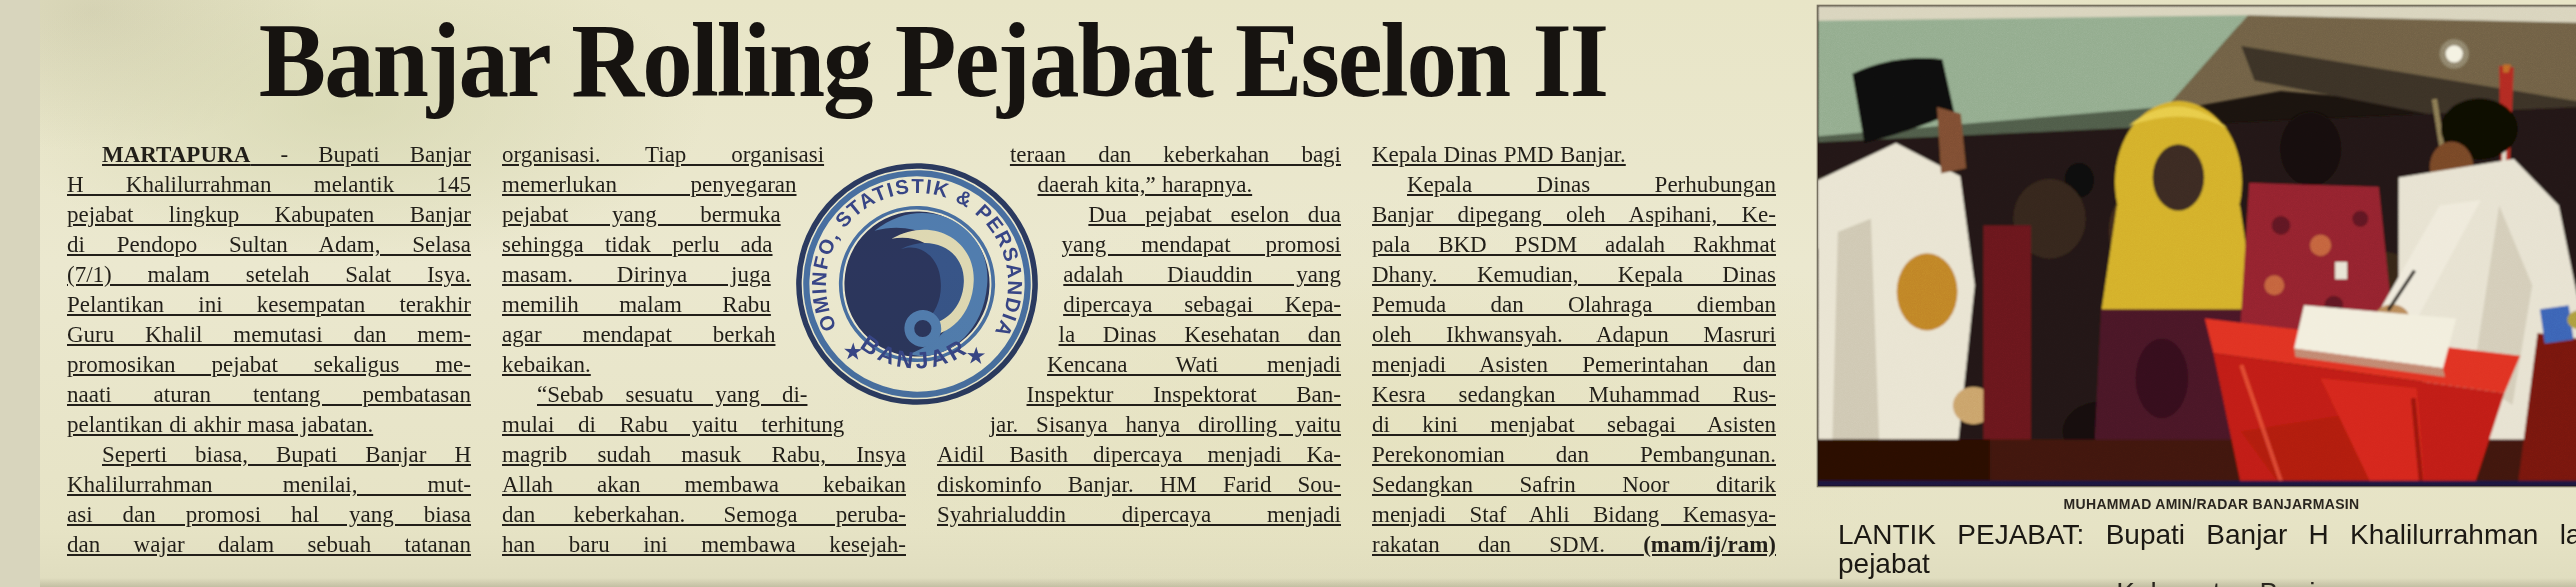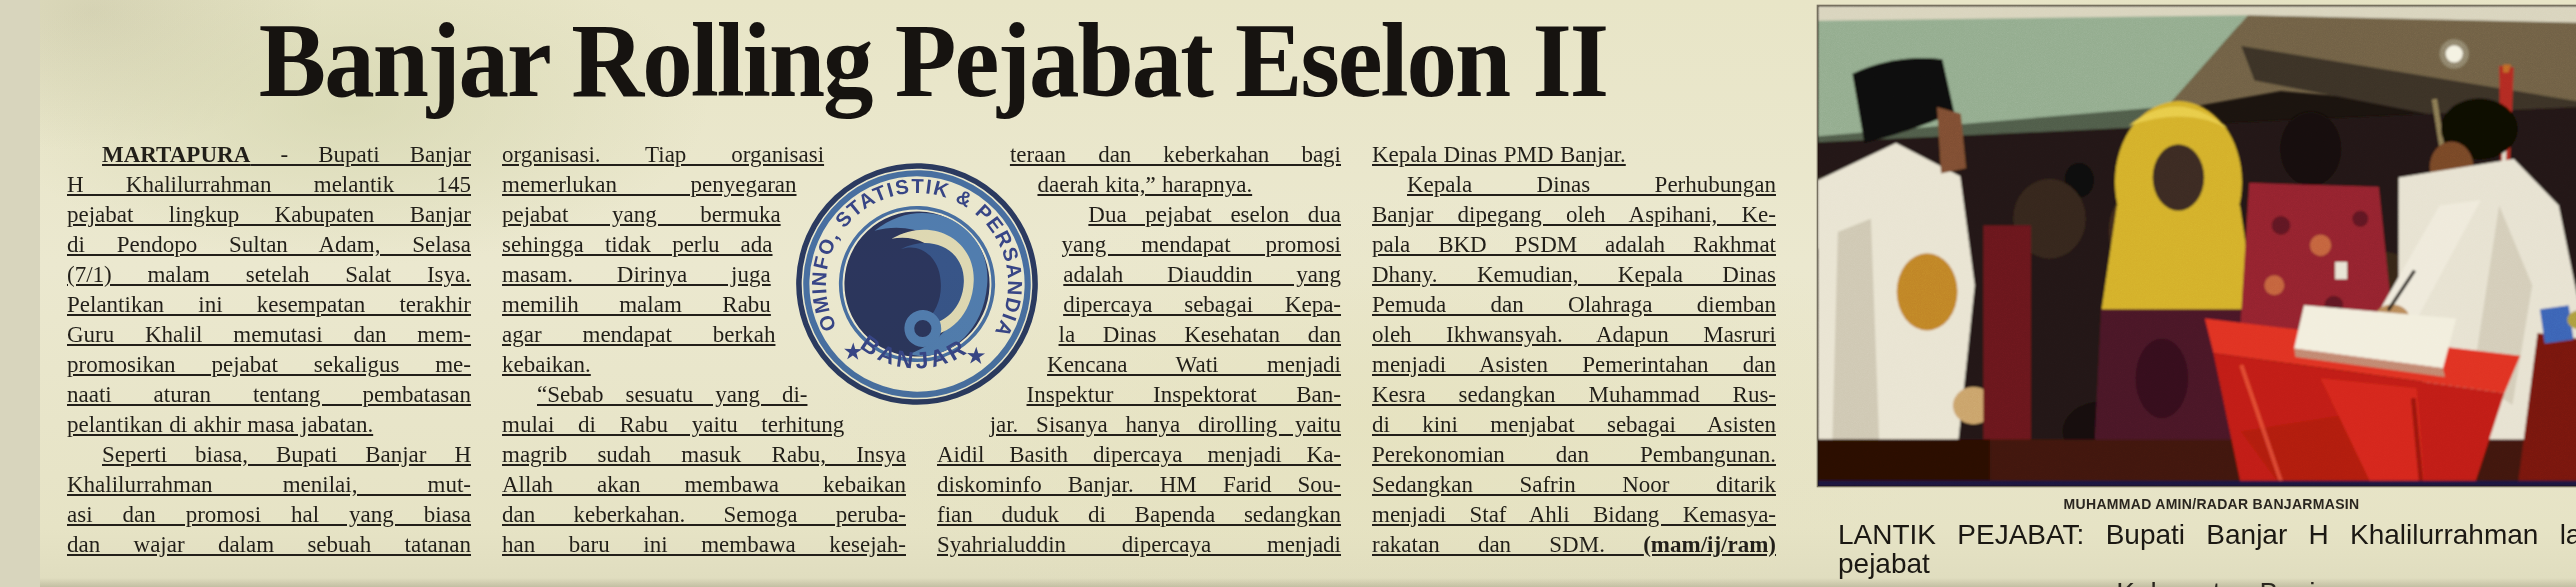--- a/index.html
+++ b/index.html
@@ -108,21 +108,20 @@
         <div class="line ind">Dua pejabat eselon dua</div>
         <div class="line">yang mendapat promosi</div>
         <div class="line">adalah Diauddin yang</div>
         <div class="line">dipercaya sebagai Kepa-</div>
         <div class="line">la Dinas Kesehatan dan</div>
         <div class="line">Kencana Wati menjadi</div>
         <div class="line">Inspektur Inspektorat Ban-</div>
         <div class="line">jar. Sisanya hanya dirolling yaitu</div>
         <div class="line">Aidil Basith dipercaya menjadi Ka-</div>
         <div class="line">diskominfo Banjar. HM Farid Sou-</div>
-        <div class="line">fian duduk di Bapenda sedangkan</div>
         <div class="line">Syahrialuddin dipercaya menjadi</div>
       </div>
     <div class="col">
         <div class="line end">Kepala Dinas PMD Banjar.</div>
         <div class="line ind">Kepala Dinas Perhubungan</div>
         <div class="line">Banjar dipegang oleh Aspihani, Ke-</div>
         <div class="line">pala BKD PSDM adalah Rakhmat</div>
         <div class="line">Dhany. Kemudian, Kepala Dinas</div>
         <div class="line">Pemuda dan Olahraga diemban</div>
         <div class="line">oleh Ikhwansyah. Adapun Masruri</div>

